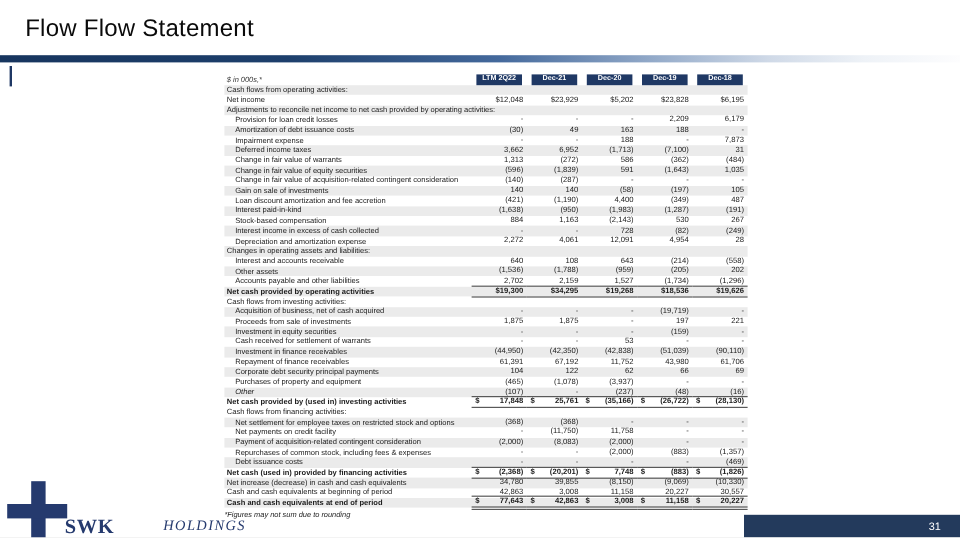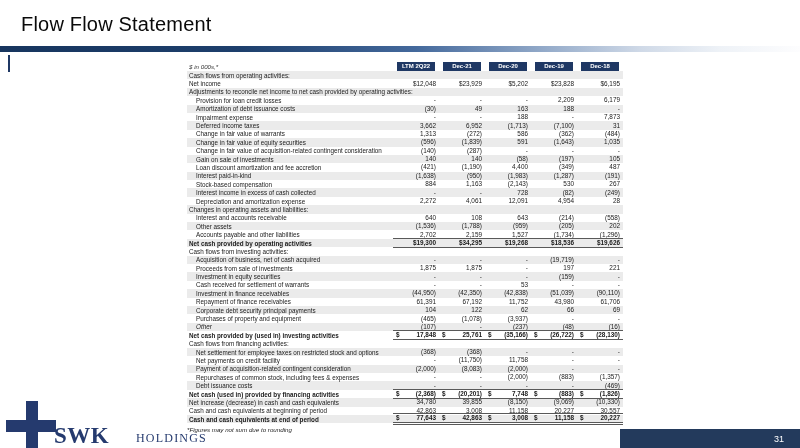--- a/index.html
+++ b/index.html
@@ -26,23 +26,23 @@
   .tr.total .td{border-top:1px solid #595959;border-bottom:1px solid #595959;}
   .tr.grand .td{border-bottom:3px double #595959;}
   .td.split{display:flex;justify-content:space-between;}
   .footnote{position:absolute;left:187px;top:426px;font-size:6.2px;font-style:italic;color:#222;}
 
   .logo{position:absolute;left:6px;bottom:0;width:220px;height:56px;}
   .cross{position:absolute;left:0;bottom:-7px;width:50px;height:54px;}
   .cross .v{position:absolute;left:20px;top:0;width:12px;height:54px;background:#253a6e;}
   .cross .h{position:absolute;left:0;top:19px;width:50px;height:12px;background:#253a6e;}
   .swk{position:absolute;left:48px;bottom:1px;font-family:"Liberation Serif",serif;
-       font-size:23px;font-weight:700;color:#253a6e;letter-spacing:.5px;line-height:1;}
+       font-size:17px;font-weight:700;color:#253a6e;letter-spacing:.5px;line-height:1;}
   .holdings{position:absolute;left:130px;bottom:4px;font-family:"Liberation Serif",serif;
-       font-size:12px;color:#253a6e;letter-spacing:1.2px;line-height:1;}
+       font-style:italic;font-size:12px;color:#253a6e;letter-spacing:1.2px;line-height:1;}
   .page-bar{position:absolute;right:0;bottom:0;width:180px;height:19px;background:#233a5c;
        color:#fff;font-size:9px;display:flex;align-items:center;justify-content:flex-end;
        padding-right:16px;box-sizing:border-box;}
 </style>
 </head>
 <body>
 
 <div class="slide">
   <div class="title">Flow Flow Statement</div>
   <div class="gradient-bar"></div>

